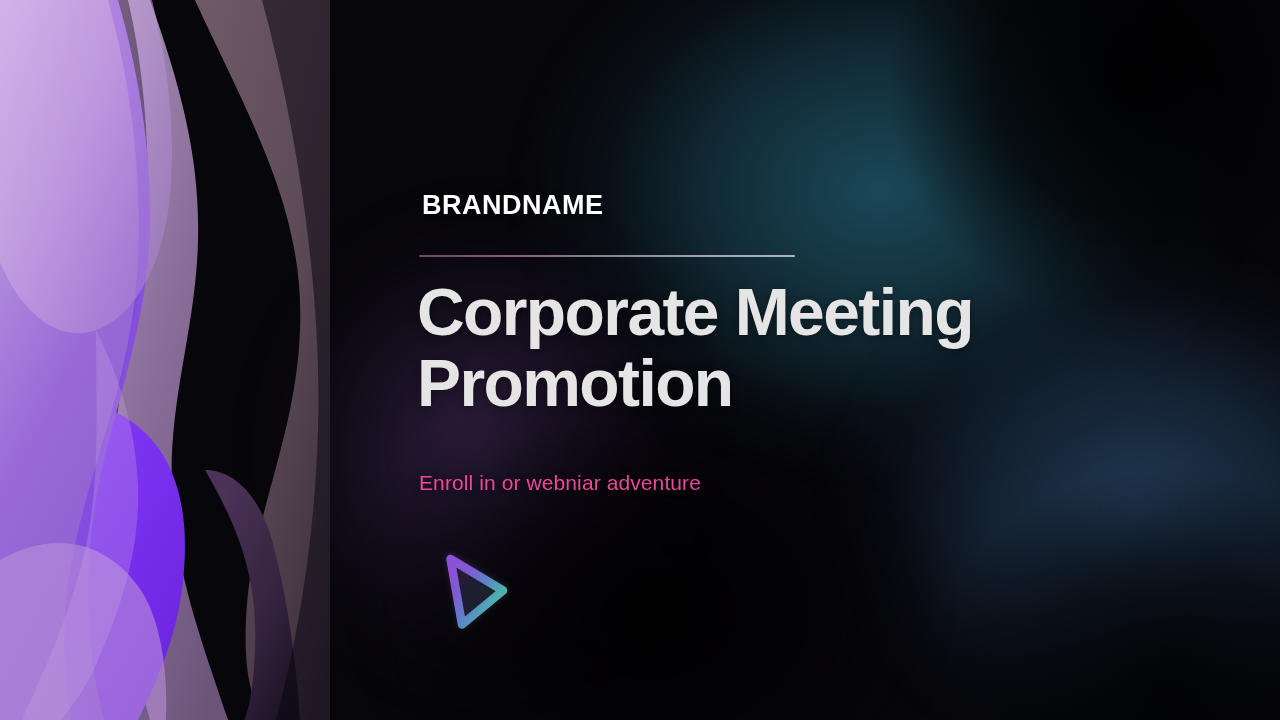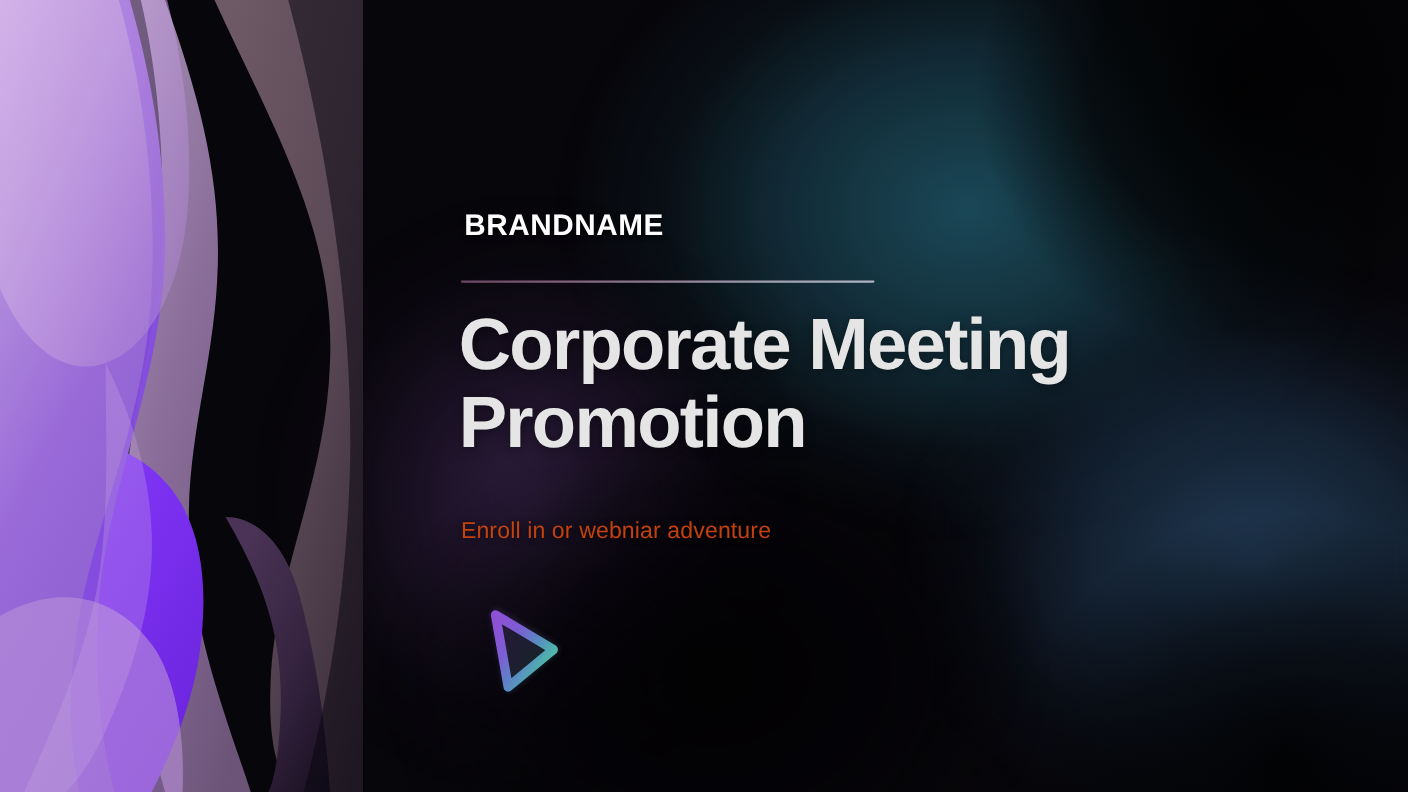--- a/index.html
+++ b/index.html
@@ -169,21 +169,21 @@
     white-space: pre-line;
   }
 
   .subtitle {
     position: absolute;
     top: 469px;
     left: 2px;
     font-size: 21px;
     font-weight: 400;
     letter-spacing: 0.1px;
-    color: #c2410c;
+    color: #ec4899;
     line-height: 1.3;
     text-shadow: 0 1px 6px rgba(0,0,0,0.5);
     white-space: nowrap;
   }
 
   .logo-mark {
     position: absolute;
     top: 548px;
     left: 16px;
     width: 86px;

